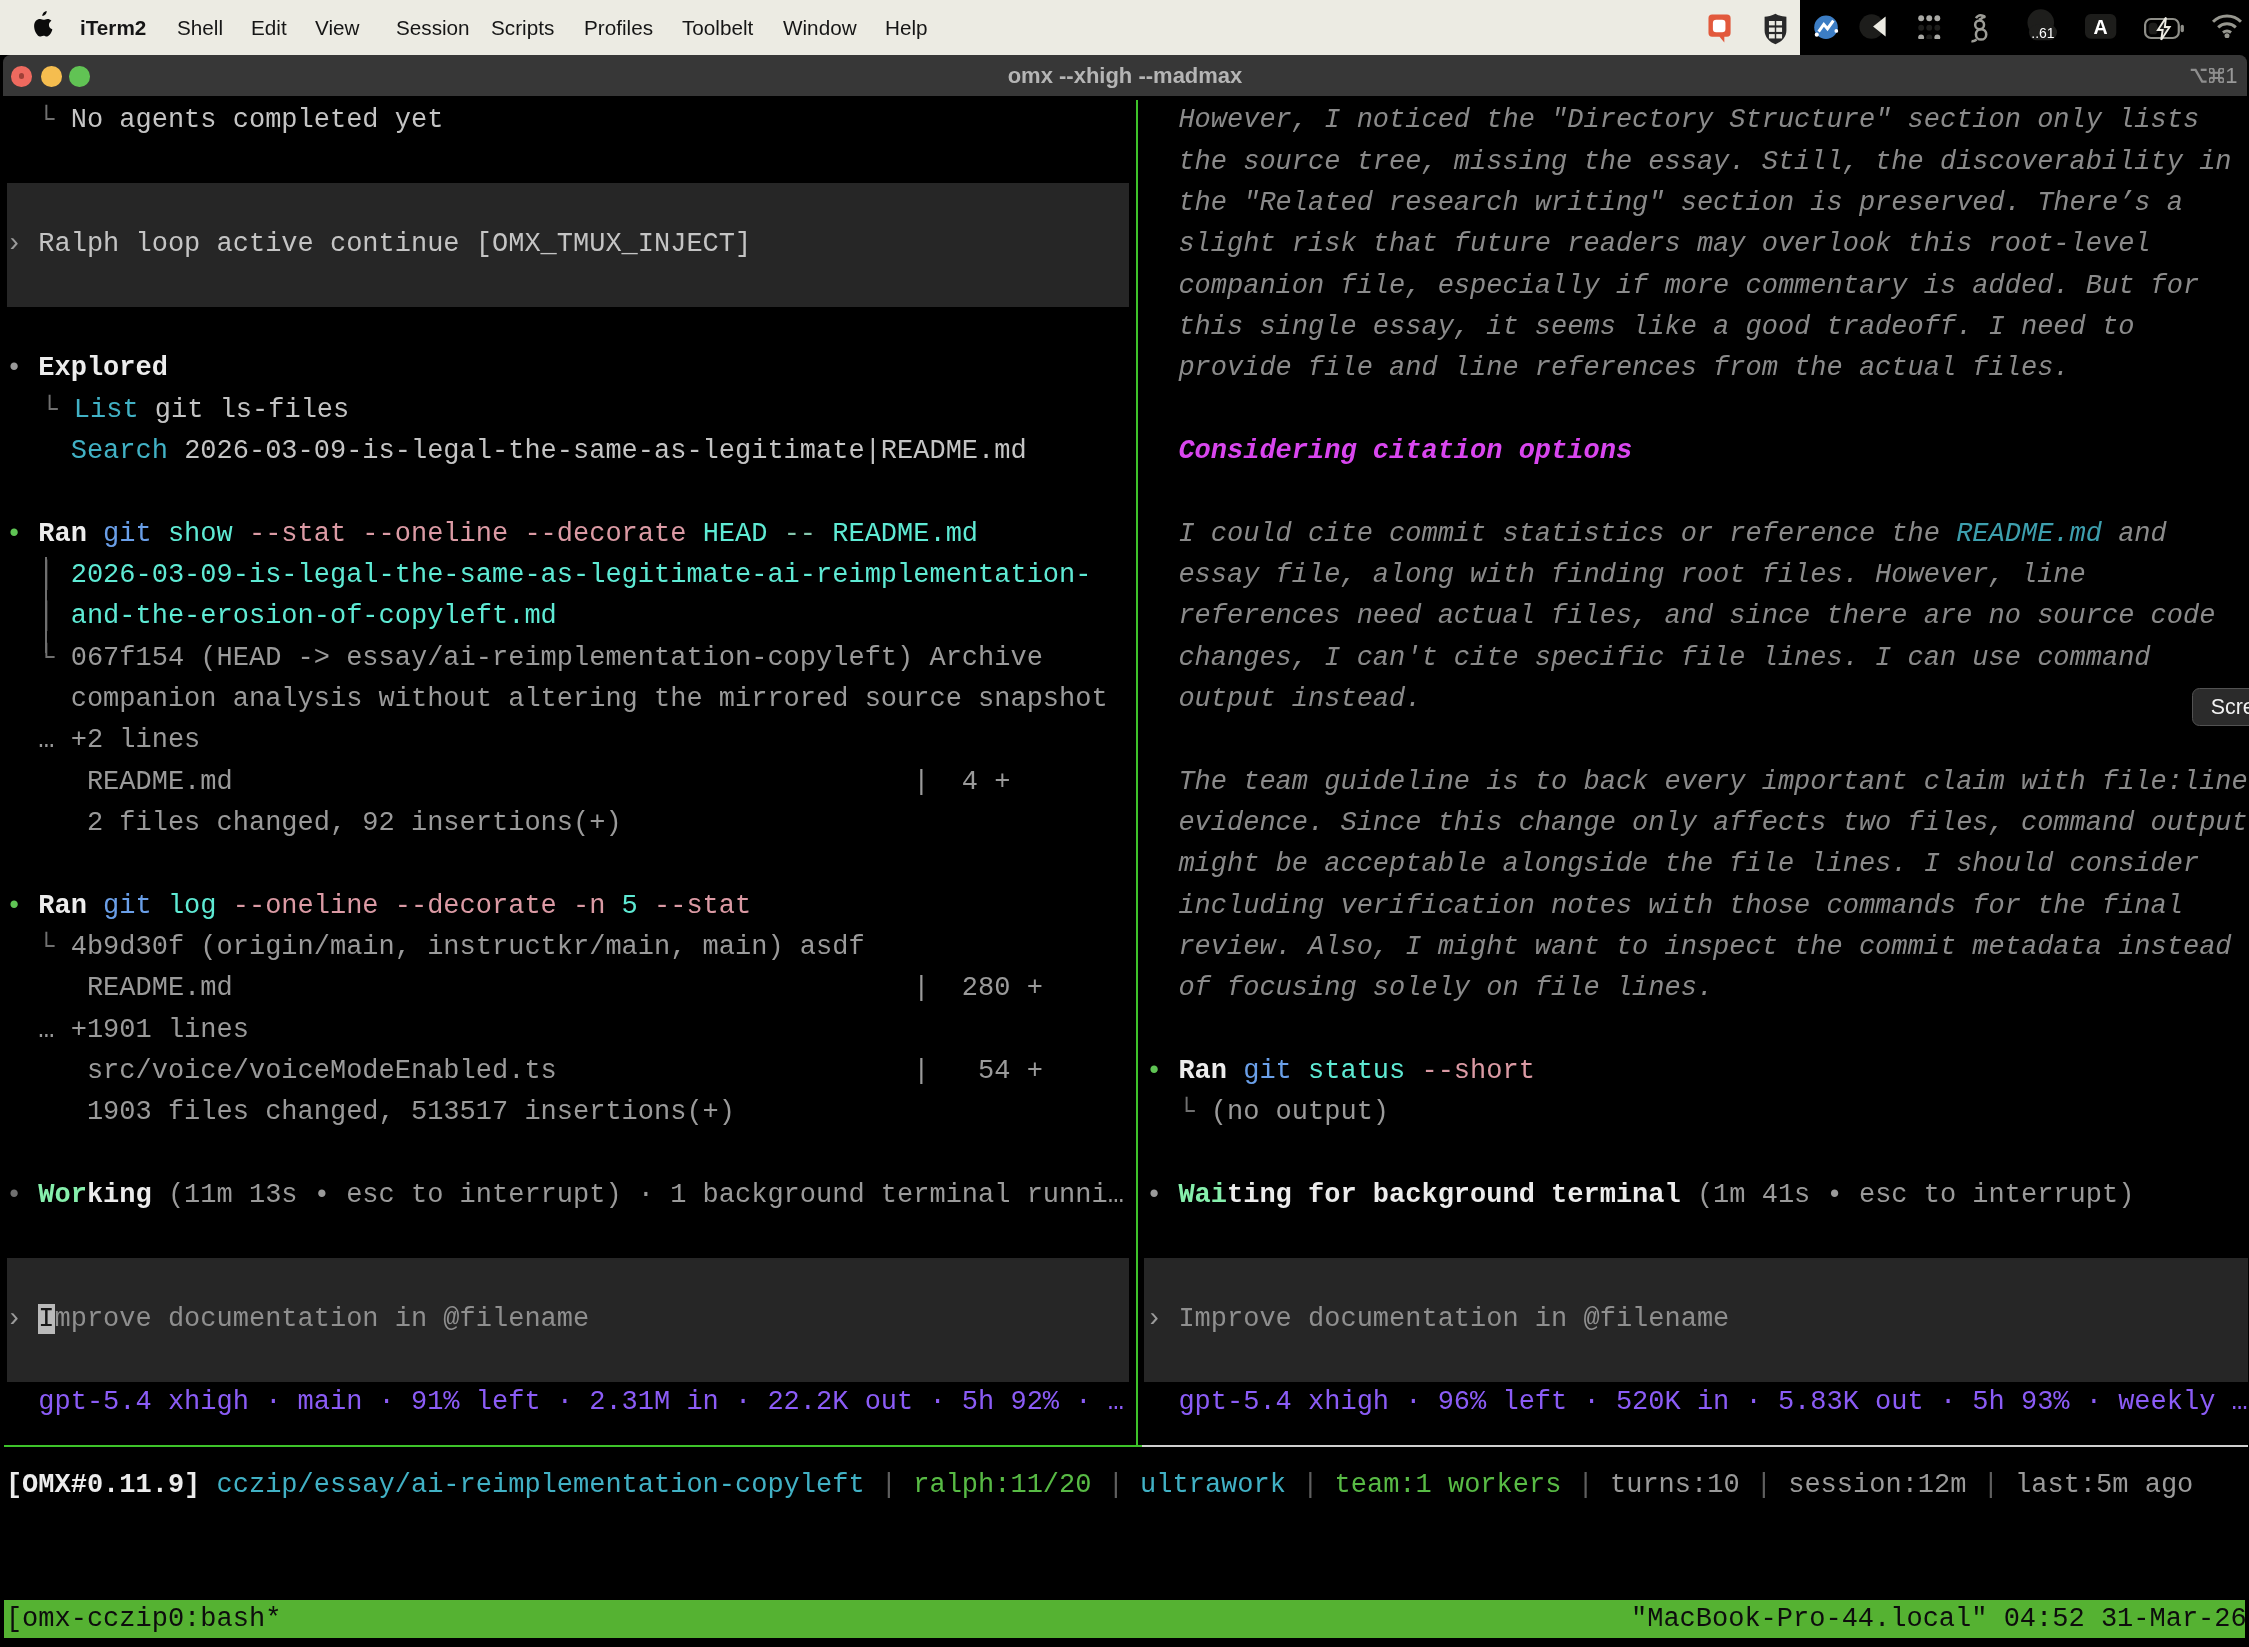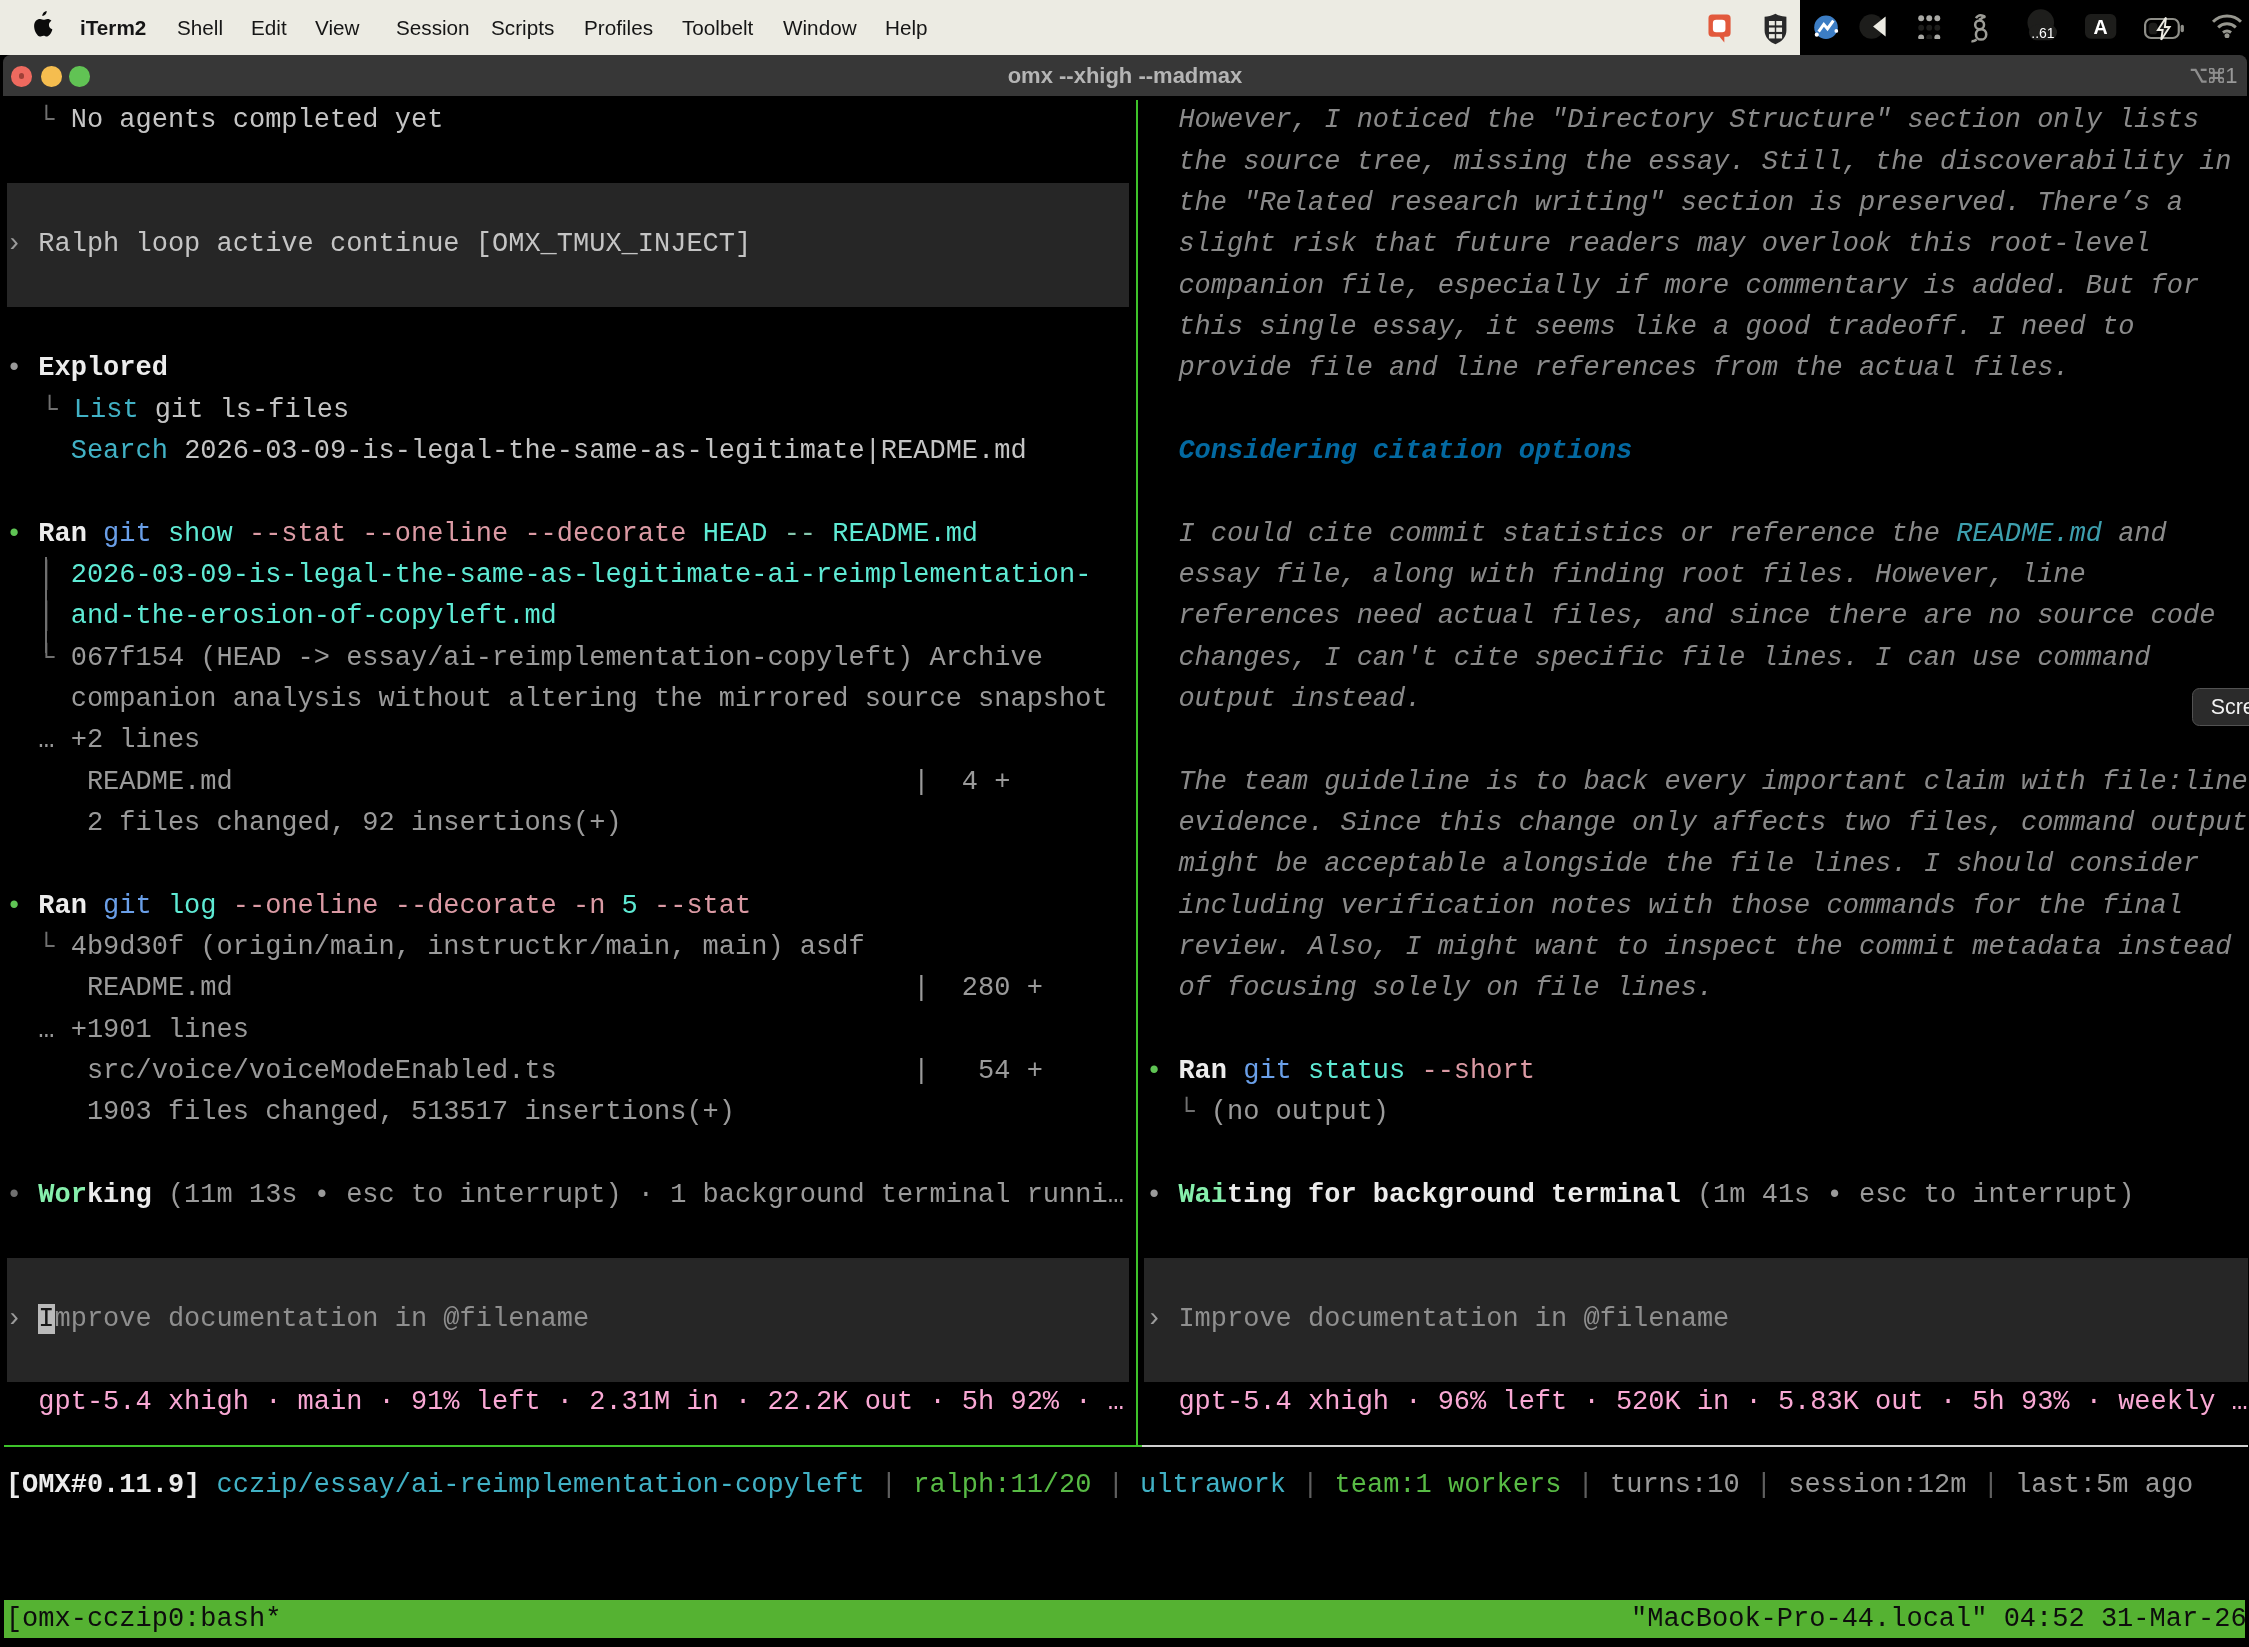--- a/index.html
+++ b/index.html
@@ -26,24 +26,24 @@
 .dim{color:#707070;}
 .cy{color:#41b1c5;}
 .bl{color:#6a9fe8;}
 .pw{color:#5eead4;}
 .pk{color:#db9aa4;}
 .te{color:#85c7ad;}
 .gn{color:#5fc454;}
 .sh{font-weight:bold;color:#86efac;font-family:Liberation Mono, monospace;}
 .cur{background:#b9b9b9;color:#161616;}
 .inp{color:#8f8f8f;}
-.st{color:#f9a8d4;}
+.st{color:#8b5cf6;}
 .sep{color:#5f5f5f;}
 .sg{color:#58bb45;}
-.ib{font-weight:bold;color:#0369a1;margin-top:25px;}
+.ib{font-weight:bold;color:#d946ef;margin-top:25px;}
 .ic{color:#3d9fae;}
 .vline{position:absolute;left:1136px;top:100px;width:2.2px;height:1346px;background:#3ec32a;}
 .hl-g{position:absolute;left:4.4px;top:1445px;width:1138px;height:2.2px;background:#3ec32a;}
 .hl-w{position:absolute;left:1142px;top:1445px;width:1106px;height:2.2px;background:#cfcfcf;}
 .gbar{position:absolute;left:4.4px;top:1600px;width:2241px;height:38px;background:#55b232;}
 .gt{position:absolute;margin:0;font:27px/38px "Liberation Mono",monospace;color:#0d0d0d;white-space:pre;}
 .pill{position:absolute;left:2192px;top:688px;width:81px;height:38px;background:#2b2b2b;
       border:1.5px solid #525252;border-radius:7.4px;box-sizing:border-box;
       font:21.4px "Liberation Sans",sans-serif;color:#f2f2f2;display:flex;align-items:center;padding-left:17.7px;}
 </style></head>

